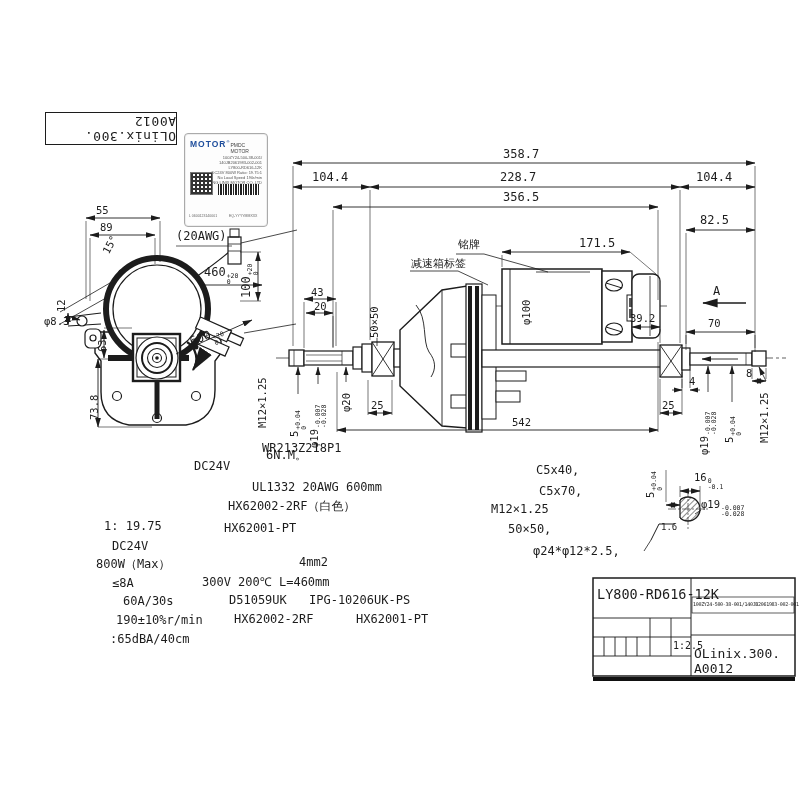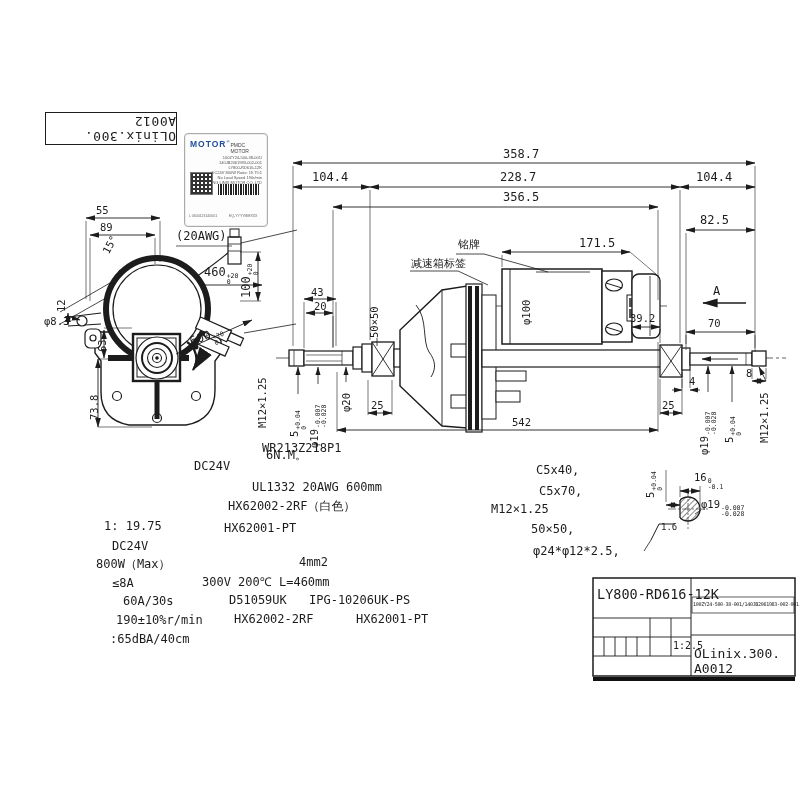--- a/index.html
+++ b/index.html
@@ -374,21 +374,21 @@
 <div class="t s12" style="left:229px;top:594px">D51059UK</div>
 <div class="t s12" style="left:309px;top:594px">IPG-10206UK-PS</div>
 <div class="t s12" style="left:116px;top:614px">190±10%r/min</div>
 <div class="t s12" style="left:234px;top:613px">HX62002-2RF</div>
 <div class="t s12" style="left:356px;top:613px">HX62001-PT</div>
 <div class="t s12" style="left:110px;top:633px">:65dBA/40cm</div>
 
 <div class="t s12" style="left:536px;top:464px">C5x40,</div>
 <div class="t s12" style="left:539px;top:485px">C5x70,</div>
 <div class="t s12" style="left:491px;top:503px">M12×1.25</div>
-<div class="t s12" style="left:531px;top:523px">50×50,</div>
+<div class="t s12" style="left:508px;top:523px">50×50,</div>
 <div class="t s12" style="left:533px;top:545px">φ24*φ12*2.5,</div>
 
 <div class="vt" style="left:644px;top:498px"><span>5</span><span class="tol">
         <i>+0.04</i>
         <i>0</i>
       </span></div>
 <div class="t" style="left:694px;top:471px"><span>16</span><span class="tol">
         <i>0</i>
         <i>-0.1</i>
       </span></div>

